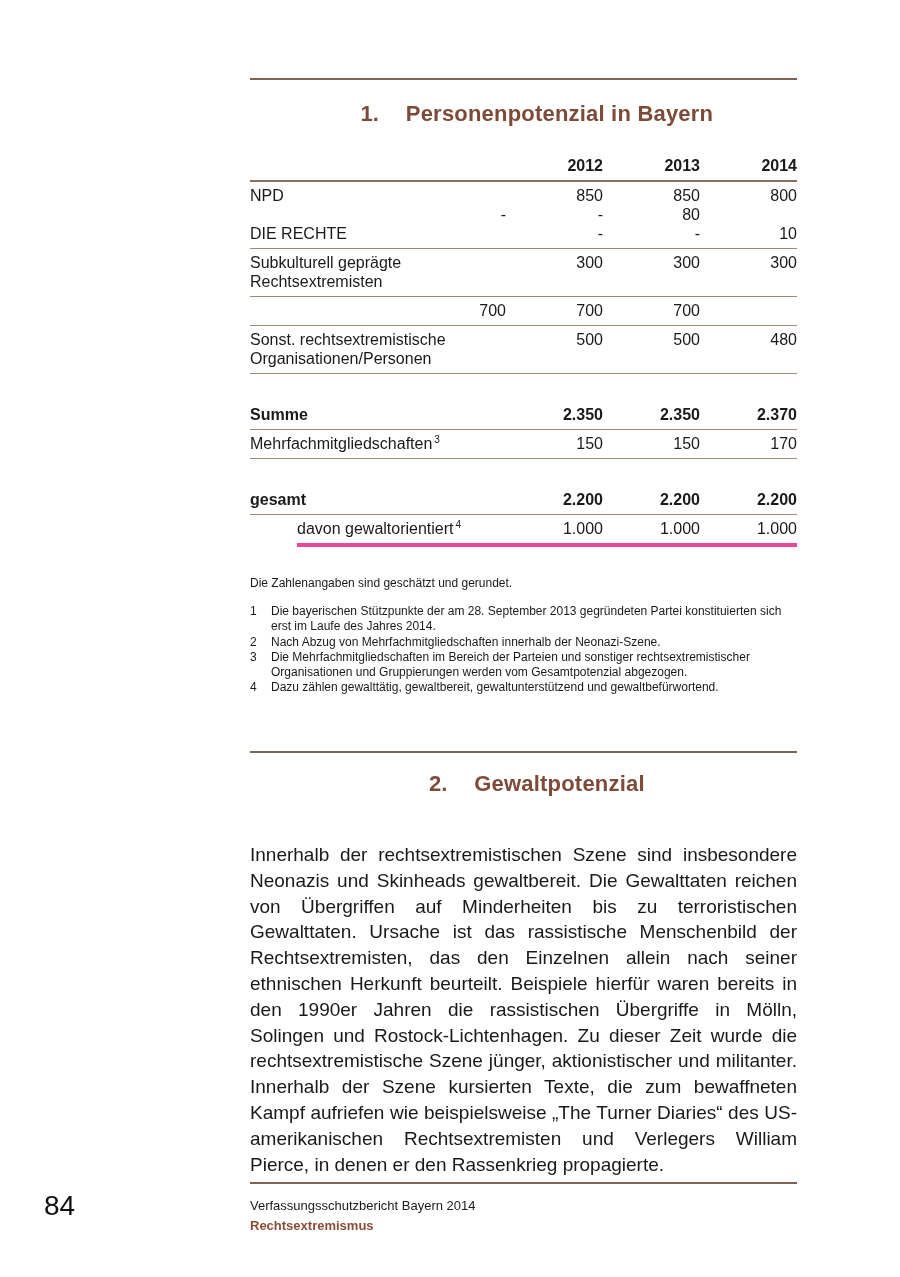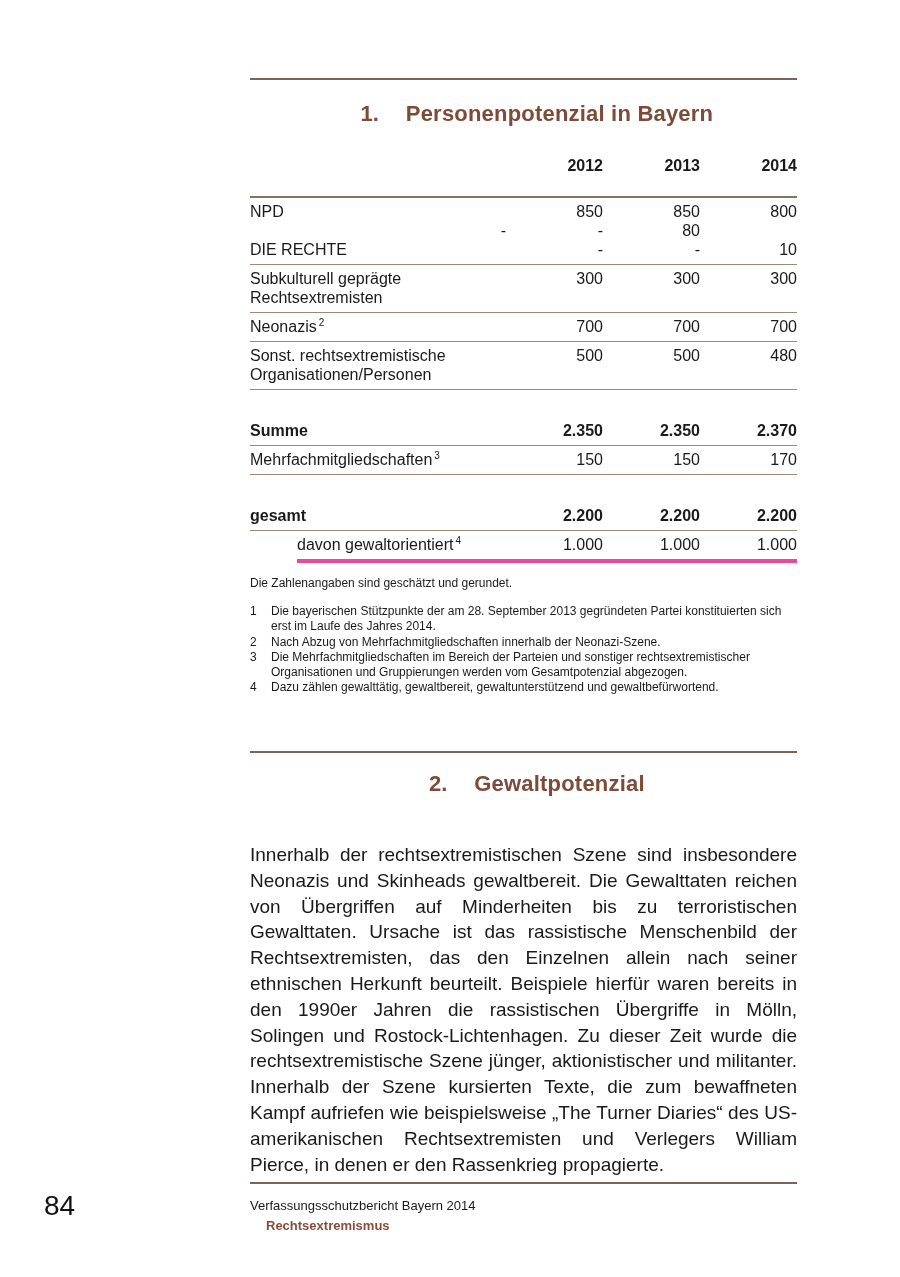--- a/index.html
+++ b/index.html
@@ -31,21 +31,21 @@
 
   
   .ptable { top: 156px; font-size: 16px; }
   .trow {
     display: grid;
     grid-template-columns: 1fr 97px 97px 97px;
     align-items: start;
   }
   .trow .tlabel { text-align: left; white-space: pre-line; line-height: 19px; }
   .trow .tnum { text-align: right; line-height: 19px; }
-  .thead { padding-bottom: 21px; border-bottom: 2px solid #8c6f5f; font-weight: bold; }
+  .thead { padding-bottom: 5px; border-bottom: 2px solid #8c6f5f; font-weight: bold; }
   .tgroup { padding: 4px 0 5px 0; border-bottom: 1px solid #a08874; }
   .tgroup.final { border-bottom: 4px solid #ec4899; margin-left: 47px; }
   .bold { font-weight: bold; }
   sup { font-size: 10px; margin-left: 2px; line-height: 0; }
   .tgap { height: 27px; }
 
   
   .tnote { top: 576px; font-size: 12px; line-height: 15px; color: #1a1a1a; }
   .footnotes { top: 604px; font-size: 12px; }
   .fnitem {
@@ -61,21 +61,21 @@
     color: #191919;
   }
 
   
   .page-number {
     position: absolute; left: 44px; top: 1190px;
     font-size: 28px; color: #111111;
   }
   .footer-block { top: 1196px; font-size: 13px; line-height: 20px; }
   .footer-title { color: #1a1a1a; }
-  .footer-chapter { color: #8a4c39; font-weight: bold; margin-left: 16px; }
+  .footer-chapter { color: #8a4c39; font-weight: bold; }
 </style>
 </head>
 <body>
 
 <div class="rule rule-top"></div>
 
 <div class="sec-heading sec1-heading">
   <span class="sec-num">1.</span><span>Personenpotenzial in Bayern</span>
 </div>
 
@@ -112,21 +112,20 @@
       <div class="tlabel">Subkulturell geprägte
 Rechtsextremisten</div>
       <div class="tnum">300</div>
       <div class="tnum">300</div>
       <div class="tnum">300</div>
     </div>
   </div>
 
   <div class="tgroup">
     <div class="trow">
-      <div class="tlabel"><span>Neonazis</span><sup>2</sup></div>
       <div class="tnum">700</div>
       <div class="tnum">700</div>
       <div class="tnum">700</div>
     </div>
   </div>
 
   <div class="tgroup">
     <div class="trow">
       <div class="tlabel">Sonst. rechtsextremistische
 Organisationen/Personen</div>

